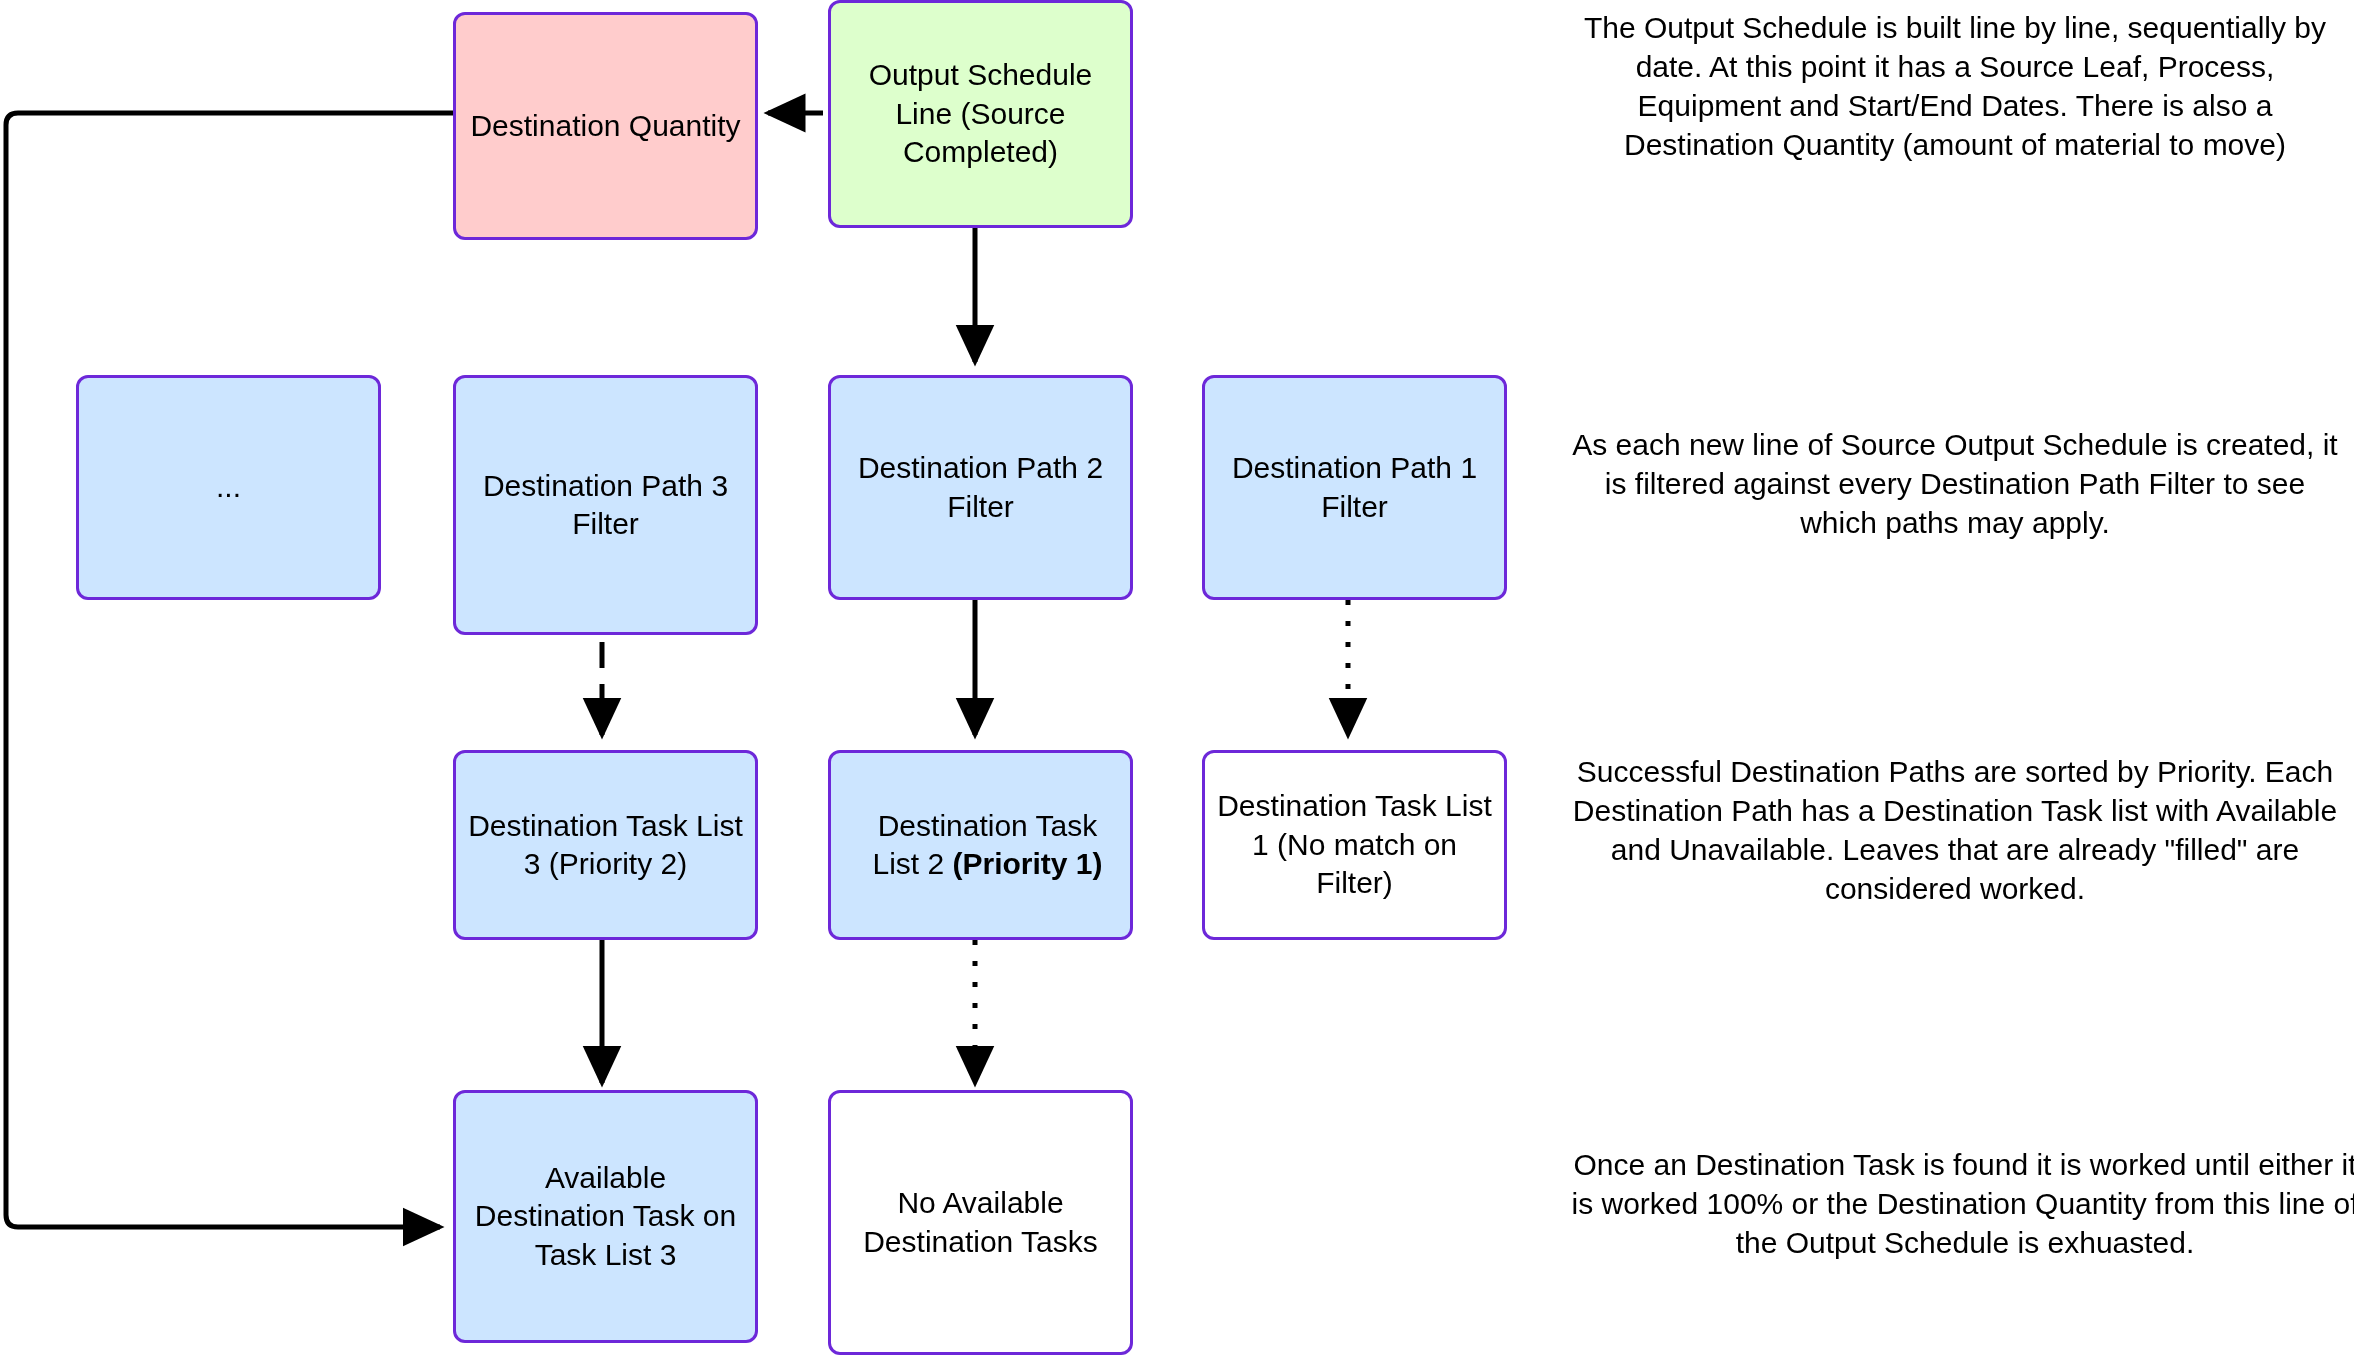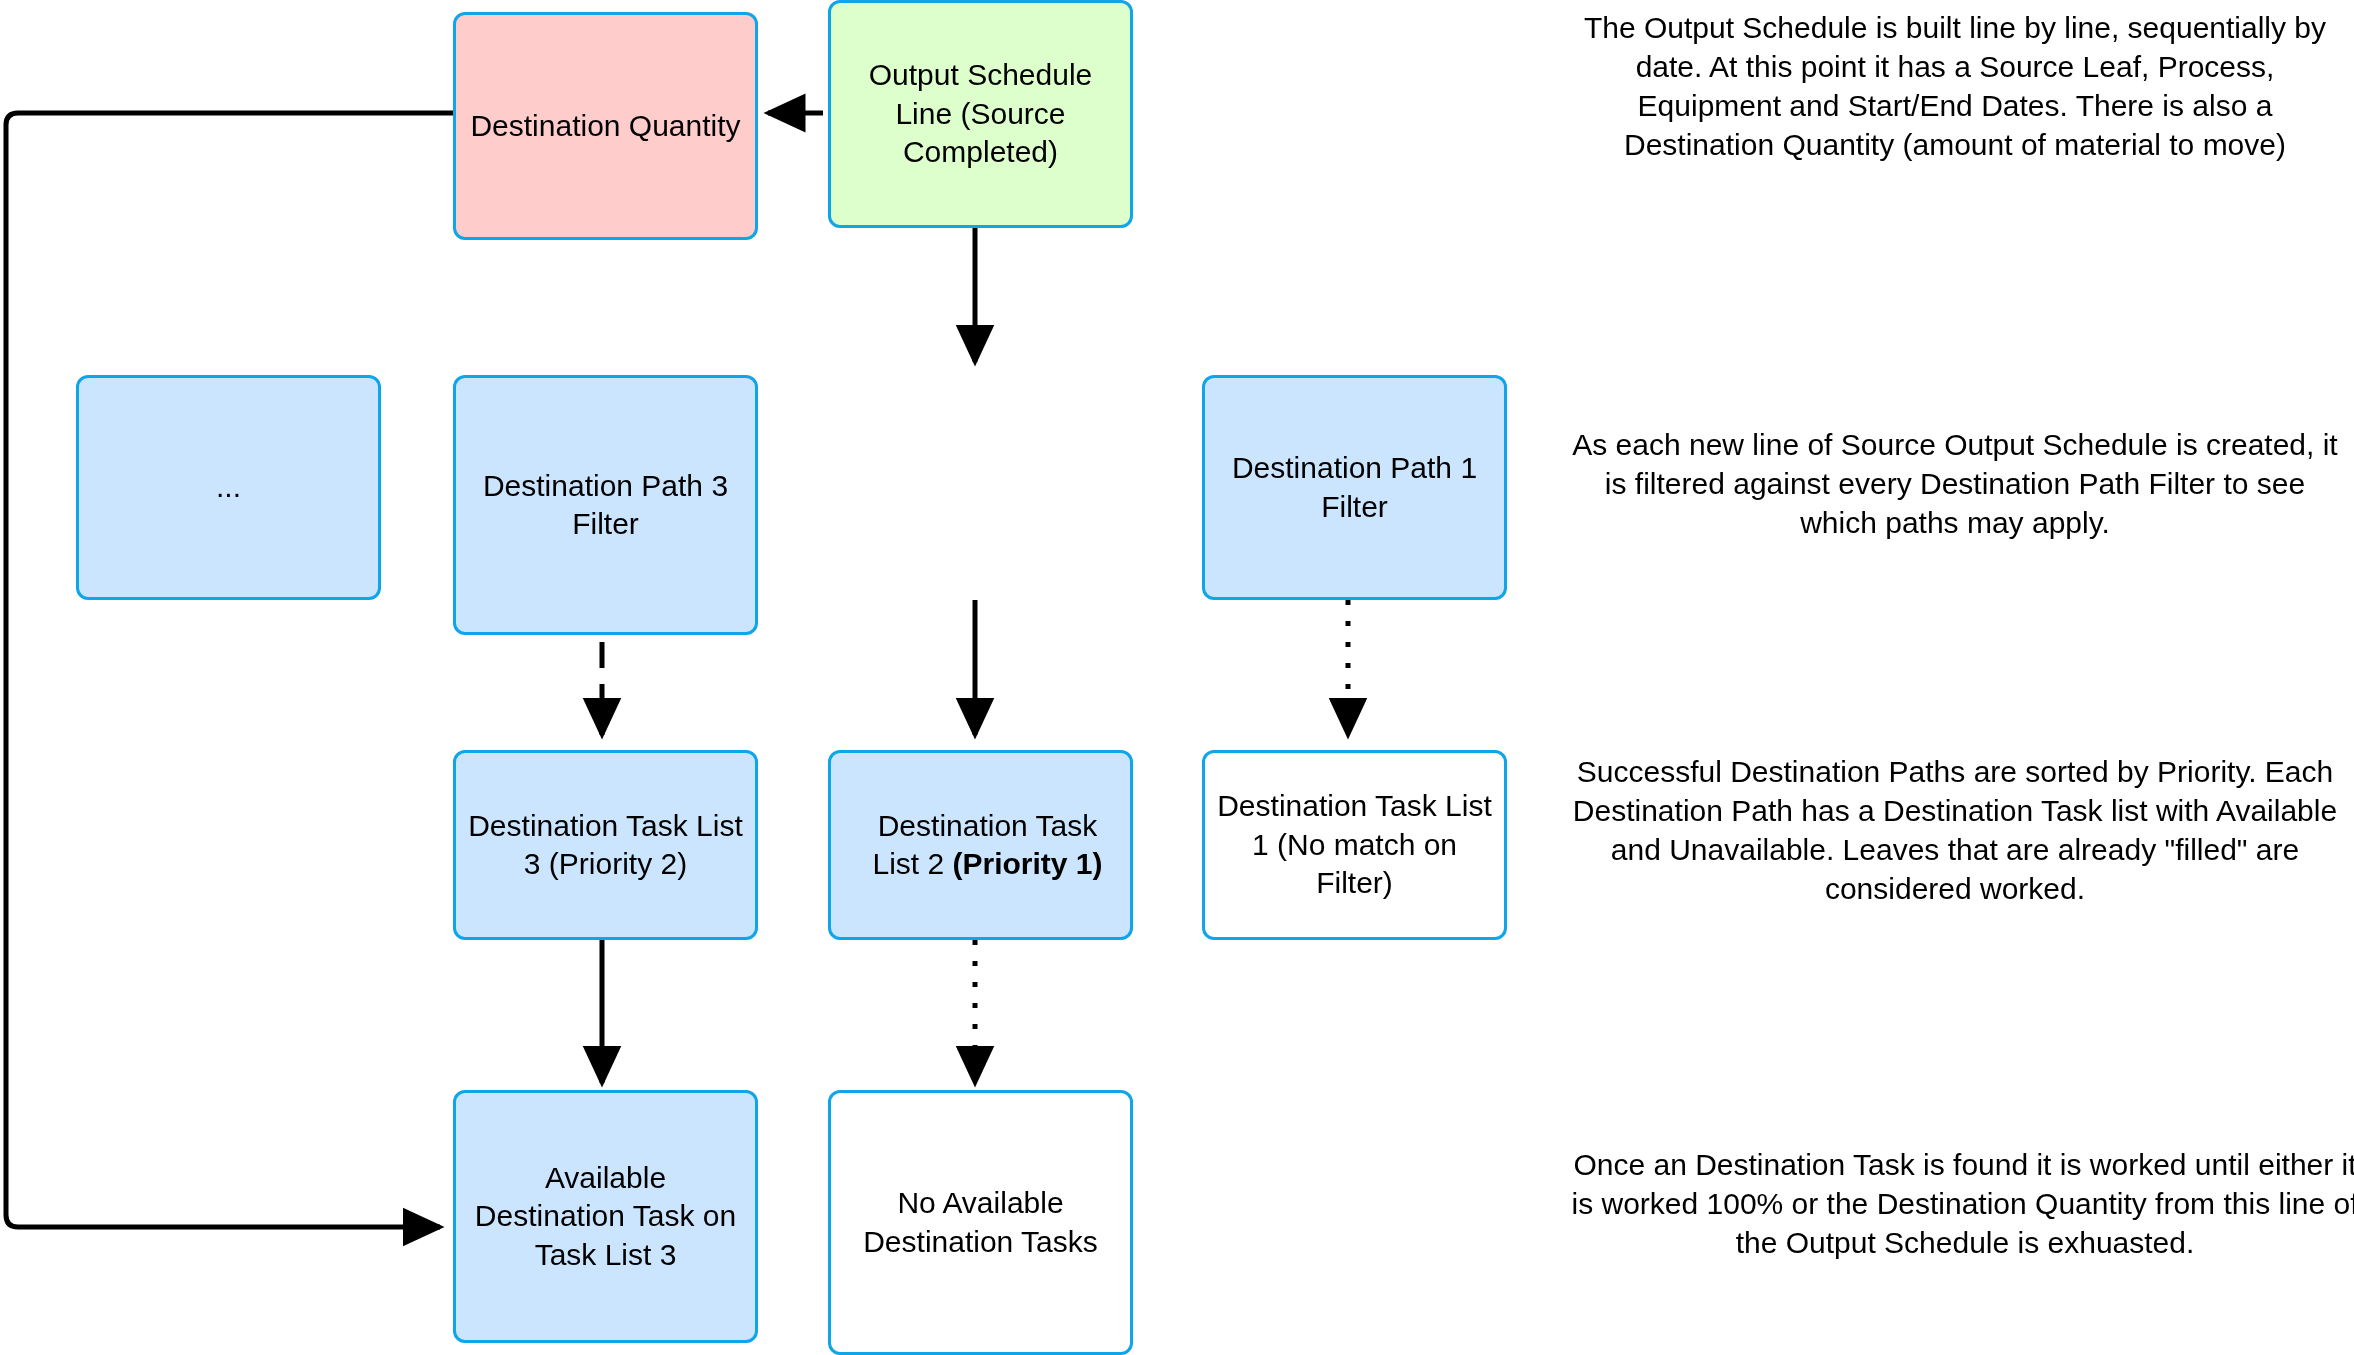--- a/index.html
+++ b/index.html
@@ -19,21 +19,21 @@
     position: absolute;
     left: 0;
     top: 0;
     width: 2354px;
     height: 1355px;
     pointer-events: none;
   }
   .node {
     position: absolute;
     box-sizing: border-box;
-    border: 3px solid #0ea5e9;
+    border: 3px solid #6d28d9;
     border-radius: 12px;
     display: flex;
     align-items: center;
     justify-content: center;
     text-align: center;
     color: #000000;
     font-size: 30px;
     line-height: 1.28;
     padding: 6px 10px;
   }
@@ -93,20 +93,23 @@
   </div>
 
   <div class="node fill-blue" style="left:76px; top:375px; width:305px; height:225px;">
     <span class="label">...</span>
   </div>
 
   <div class="node fill-blue" style="left:453px; top:375px; width:305px; height:260px;">
     <span class="label">Destination Path 3 Filter</span>
   </div>
 
+  <div class="node fill-blue" style="left:828px; top:375px; width:305px; height:225px;">
+    <span class="label">Destination Path 2 Filter</span>
+  </div>
 
   <div class="node fill-blue" style="left:1202px; top:375px; width:305px; height:225px;">
     <span class="label">Destination Path 1 Filter</span>
   </div>
 
   <div class="node fill-blue" style="left:453px; top:750px; width:305px; height:190px;">
     <span class="label">Destination Task List 3 (Priority 2)</span>
   </div>
 
   <div class="node fill-blue" style="left:828px; top:750px; width:305px; height:190px;padding-left:24px;">

